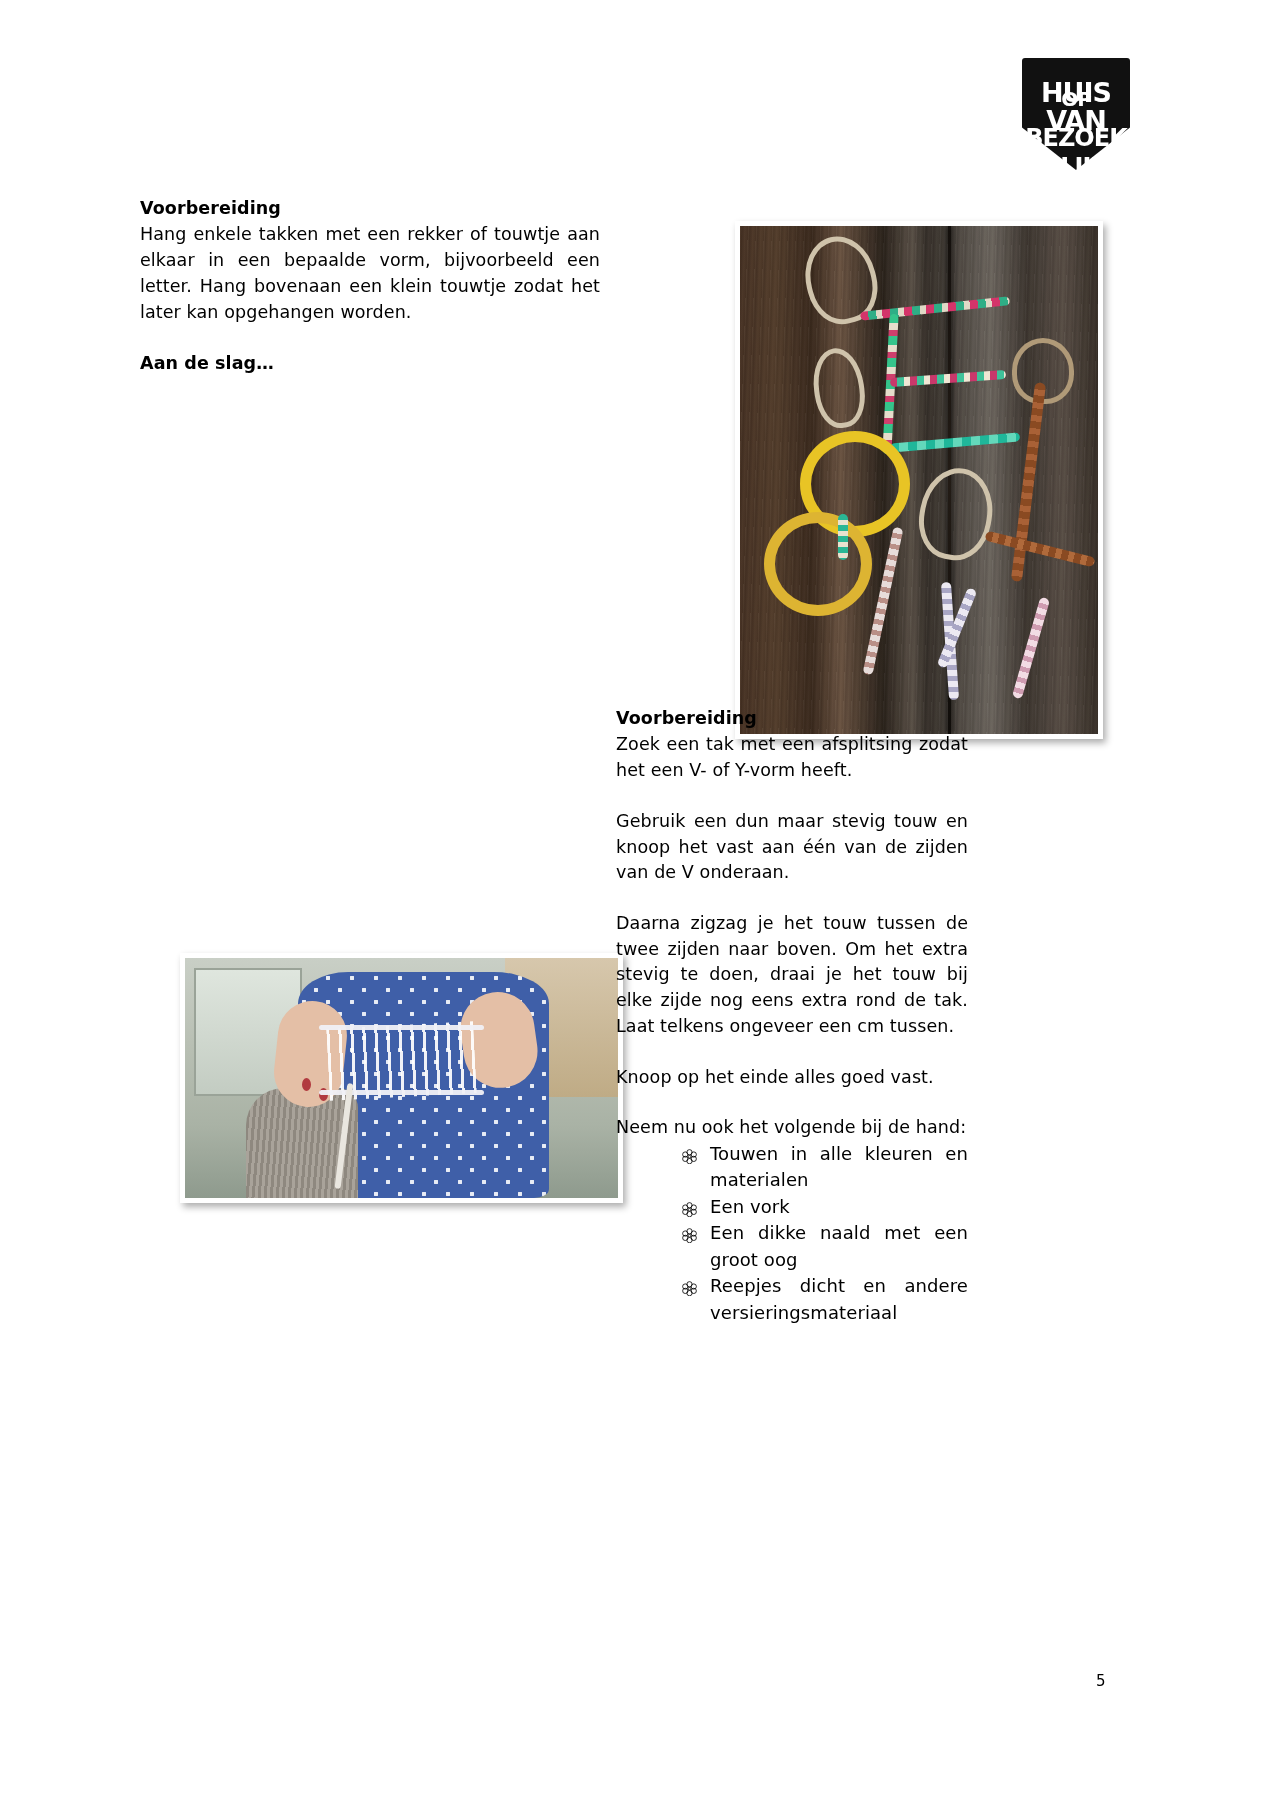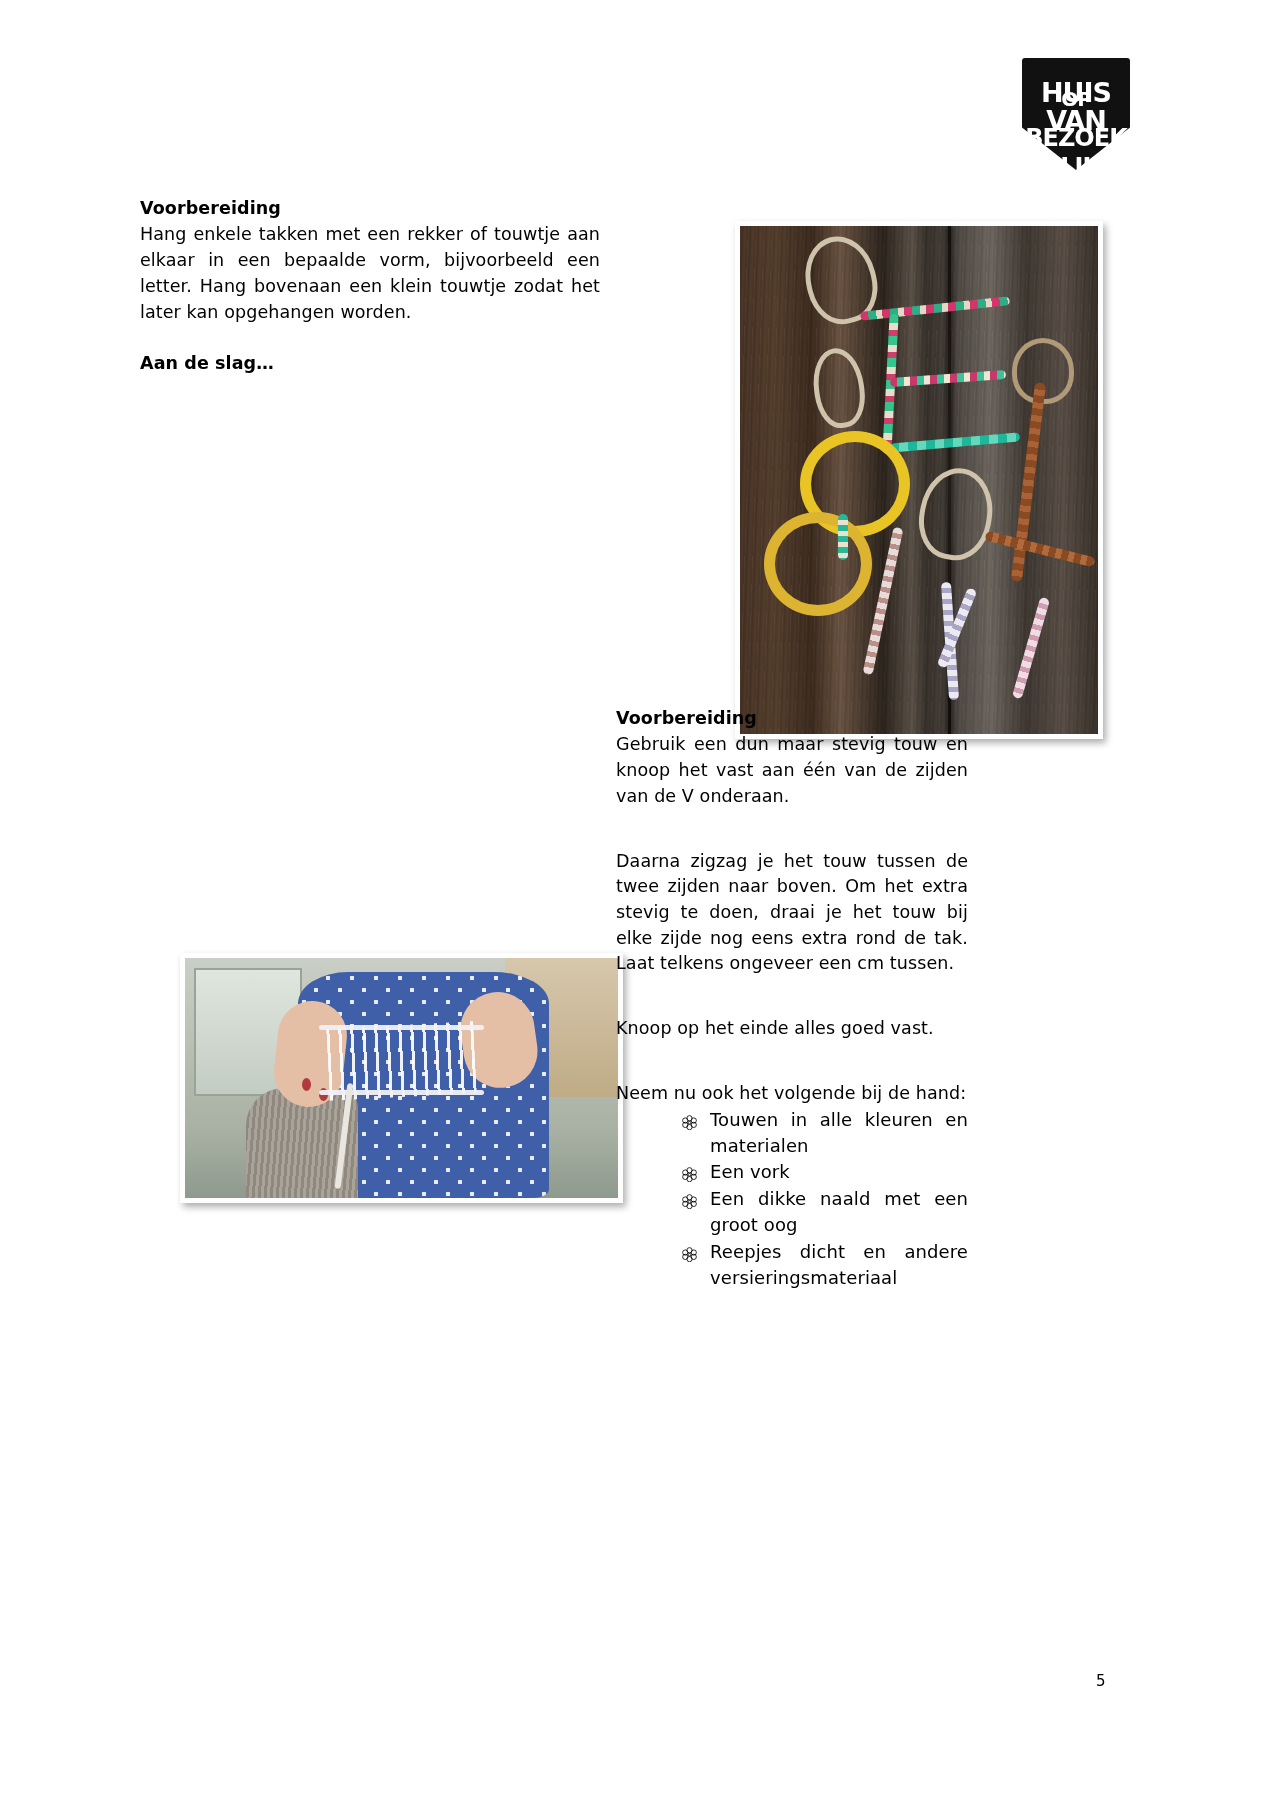--- a/index.html
+++ b/index.html
@@ -79,21 +79,21 @@
   .para {
     font-size: 17.5px;
     line-height: 1.47;
     margin: 0;
     text-align: justify;
     letter-spacing: 0.1px;
     -webkit-hyphens: none;
     hyphens: none;
   }
   .para + .heading { margin-top: 26px; }
-  .para + .para { margin-top: 39px; }
+  .para + .para { margin-top: 25px; }
 
   
   .bullets {
     list-style: none;
     margin: 0;
     padding: 0 0 0 66px;
   }
   .bullets li {
     position: relative;
     font-size: 18px;
@@ -337,20 +337,21 @@
       <div class="nail" style="left:31%;top:54%;"></div>
       <div class="fork"></div>
       <div class="fork-bar" style="top:28%;"></div>
       <div class="fork-bar" style="top:55%;"></div>
       <div class="cord"></div>
     </div>
   </div>
 
   <div class="col-right-text">
     <p class="heading">Voorbereiding</p>
+    <p class="para">Zoek een tak met een afsplitsing zodat het een V- of Y-vorm heeft.</p>
     <p class="para">Gebruik een dun maar stevig touw en knoop het vast aan één van de zijden van de V onderaan.</p>
     <p class="para">Daarna zigzag je het touw tussen de twee zijden naar boven. Om het extra stevig te doen, draai je het touw bij elke zijde nog eens extra rond de tak. Laat telkens ongeveer een cm tussen.</p>
     <p class="para">Knoop op het einde alles goed vast.</p>
     <p class="para">Neem nu ook het volgende bij de hand:</p>
 
     <ul class="bullets">
       <li>
         <span class="flower">
           <svg viewBox="0 0 24 24" width="15" height="15" aria-hidden="true">
             <g fill="none" stroke="#000" stroke-width="1.3">

